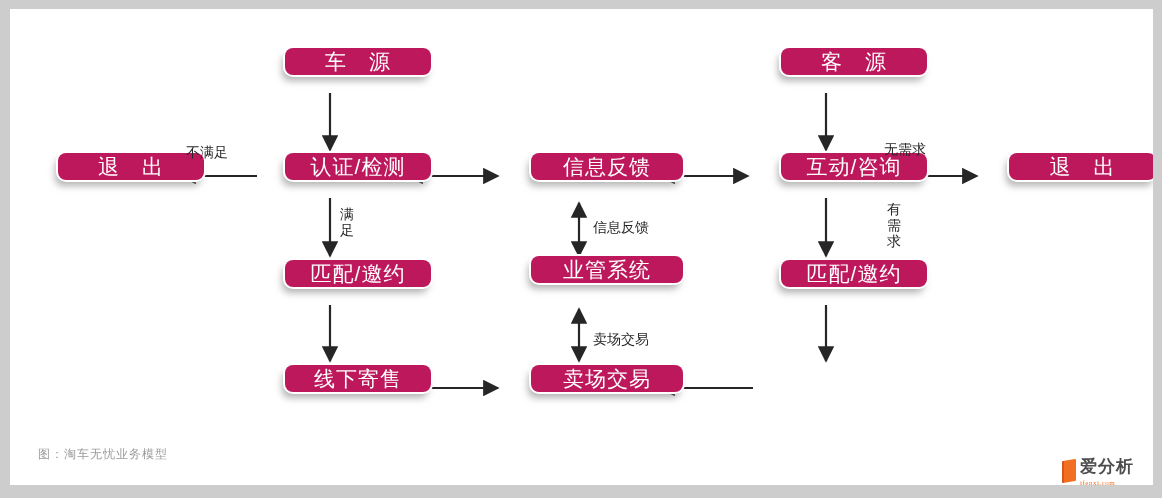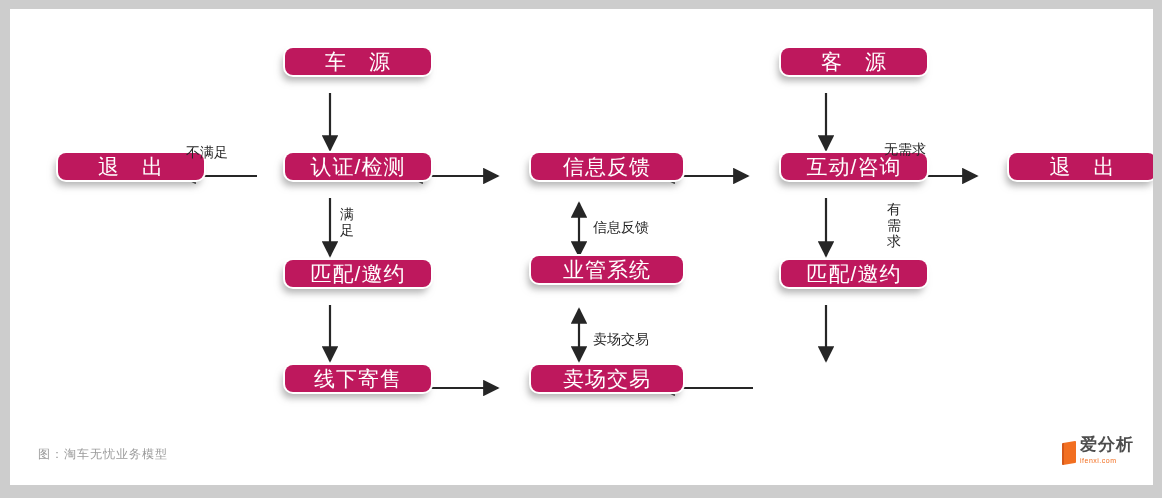--- a/index.html
+++ b/index.html
@@ -24,21 +24,21 @@
   }
   .elabel{
     position:absolute;color:#262626;font-size:14px;white-space:nowrap;line-height:1.1;
   }
   .vlabel{
     white-space:normal;width:20px;word-break:break-all;text-align:center;line-height:1.15;
   }
   .caption{
     position:absolute;left:38px;top:446px;font-size:12px;color:#9b9b9b;letter-spacing:1px;
   }
-  .logo{position:absolute;left:1062px;top:436px;display:flex;align-items:flex-end;}
+  .logo{position:absolute;left:1062px;top:458px;display:flex;align-items:flex-start;font-family:Liberation Serif, serif;}
   .logo-mark{
     width:12px;height:22px;background:#f26f21;border-left:2px solid #d4581a;
     transform:skewY(-9deg);margin-top:2px;border-radius:1px;
   }
   .logo-text-wrap{margin-left:4px;display:flex;flex-direction:column;}
   .logo-text{font-size:17px;font-weight:bold;color:#4d4d4d;letter-spacing:1px;line-height:1.1;}
   .logo-sub{font-size:7px;color:#f26f21;letter-spacing:.5px;margin-top:2px;}
 </style>
 </head>
 <body>

